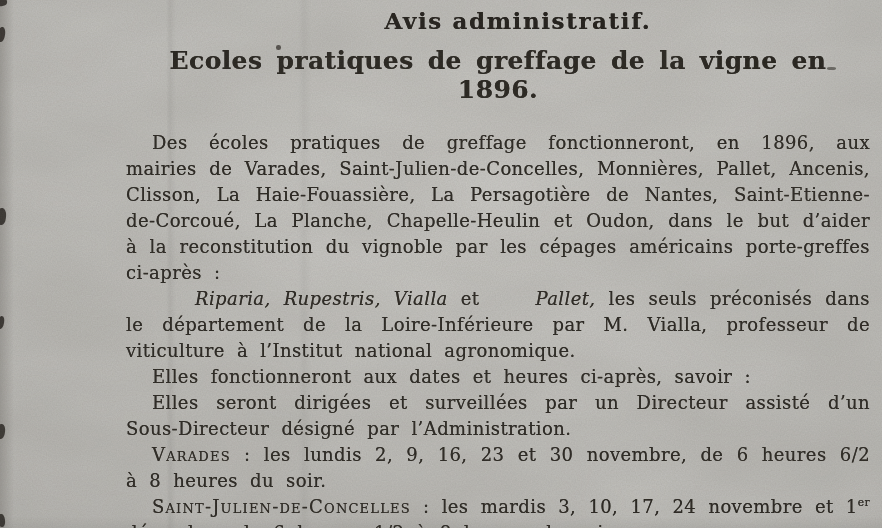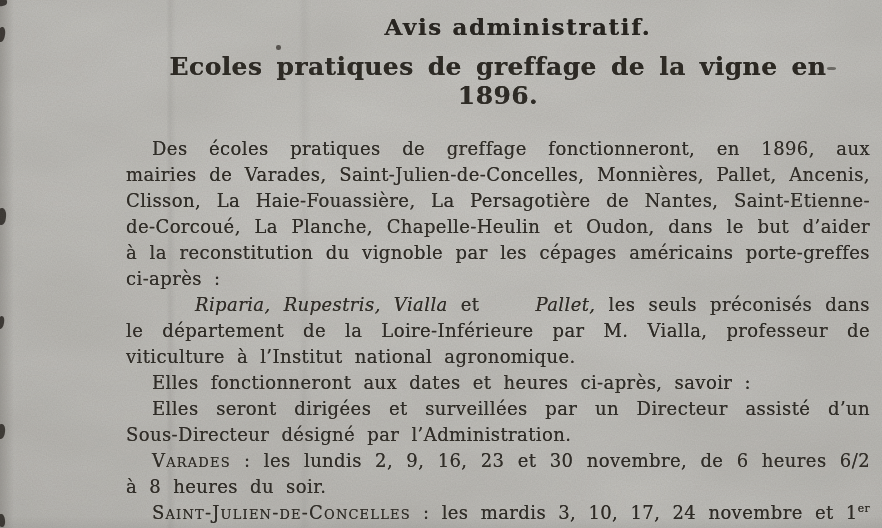--- a/index.html
+++ b/index.html
@@ -11,21 +11,21 @@
       linear-gradient(90deg, rgba(0,0,0,0) 166px, rgba(0,0,0,0.055) 170px, rgba(0,0,0,0) 176px),
       linear-gradient(90deg, rgba(0,0,0,0) 298px, rgba(0,0,0,0.04) 304px, rgba(0,0,0,0) 312px),
       linear-gradient(0deg, rgba(0,0,0,0.05), rgba(0,0,0,0) 12px),
       radial-gradient(ellipse at 55% 35%, rgba(255,255,255,0.10), rgba(0,0,0,0.06));
     font-family:"DejaVu Serif","Liberation Serif",serif;
     color:#27241f;
   }
   .texture{position:absolute;left:0;top:0;z-index:6;pointer-events:none;}
   header{margin-left:126px;margin-right:12px;text-align:center;}
   .title{
-    margin:0;padding-top:13px;padding-left:40px;
+    margin:0;padding-top:7px;padding-left:40px;
     font-size:23px;font-weight:bold;letter-spacing:1.6px;color:#1e1b17;
     text-shadow:0 0 0.6px rgba(30,27,23,0.85);
   }
   .subtitle{
     margin:12px 0 0 0;
     font-size:25px;font-weight:bold;
     letter-spacing:0.4px;word-spacing:5px;color:#24211c;
     text-shadow:0 0 0.6px rgba(30,27,23,0.8);
   }
   .marginalia{

